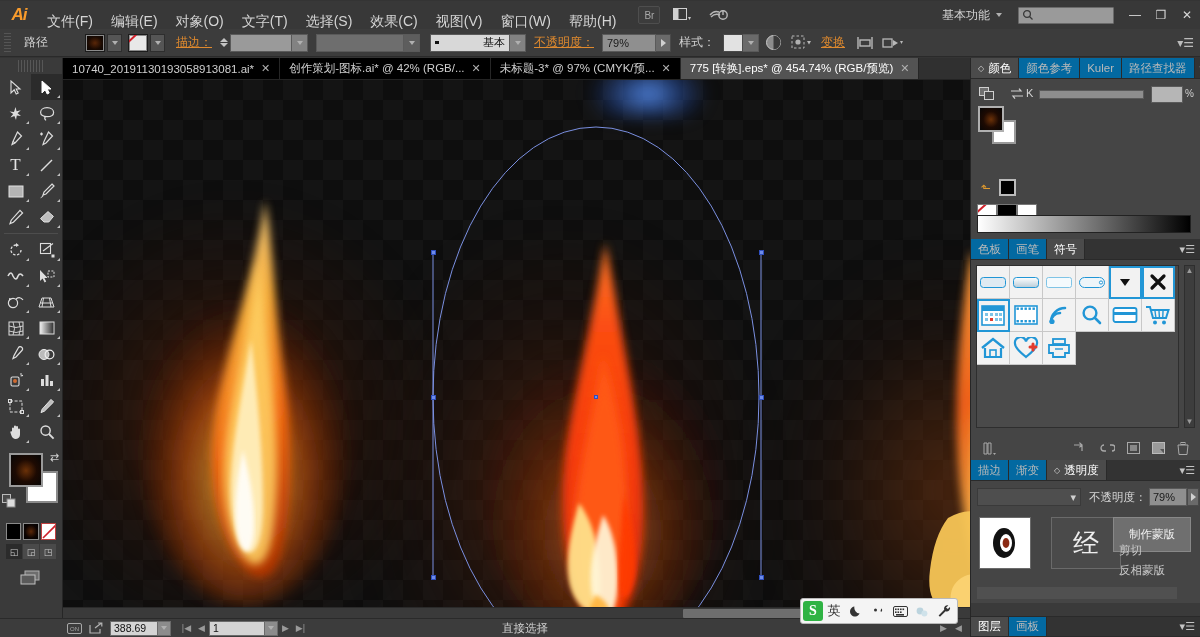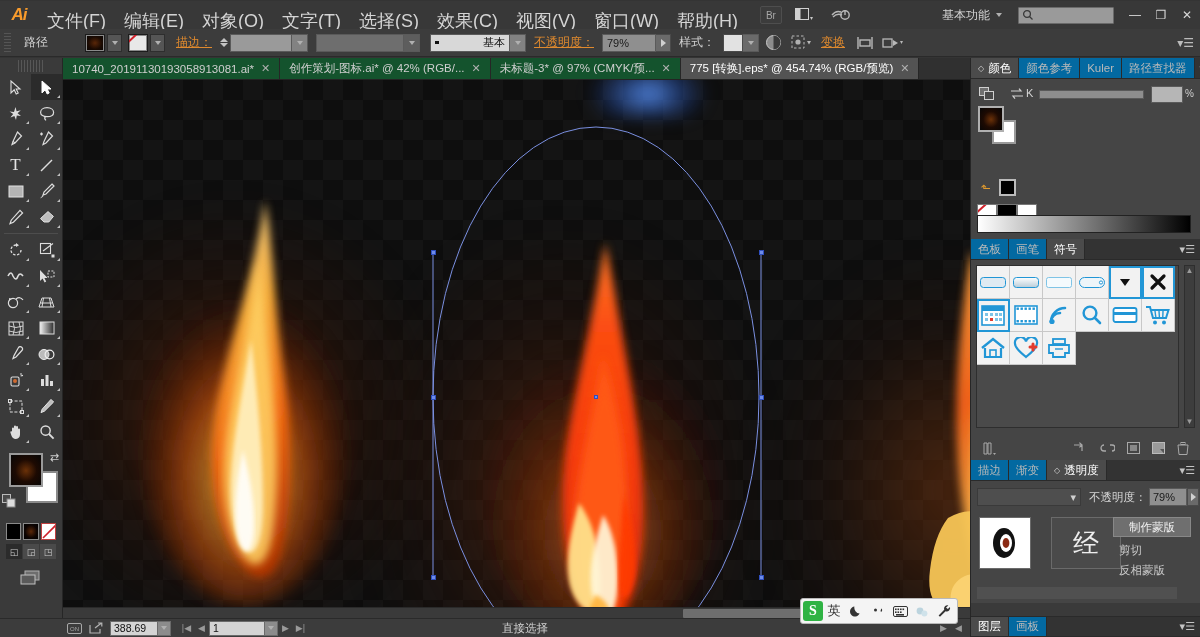--- a/index.html
+++ b/index.html
@@ -17,21 +17,21 @@
     background: #383838; display: flex; align-items: center;
     border-bottom: 1px solid #252525;
   }
   .ai-logo {
     width: 38px; height: 29px; display: flex; align-items: center; justify-content: center;
     color: #f89b2c; font-size: 17px; font-weight: bold; font-style: italic;
     letter-spacing: -1px;
   }
   .menu-item {
     padding: 6px 9px; height: 29px; line-height: 29px;
-    color: #d4d4d4; font-size: 18px; white-space: nowrap; cursor: default;
+    color: #d4d4d4; font-size: 14px; white-space: nowrap; cursor: default;
   }
   .mb-sep { width: 9px; height: 29px; }
   .mb-icon {
     width: 22px; height: 18px; margin: 0 4px; display: flex; align-items: center;
     justify-content: center; color: #a8a8a8; font-size: 10px;
     border: 1px solid #4e4e4e; border-radius: 2px; background: #3c3c3c;
   }
   .mb-icon2 {
     width: 30px; height: 20px; margin: 0 3px; display: flex; align-items: center;
     justify-content: center; color: #c8c8c8; font-size: 13px;
@@ -114,21 +114,21 @@
   .cb-spacer { flex: 1; }
   .panel-menu-ic { color: #bbb; font-size: 12px; padding-right: 6px; }
 
   
   .tabbar {
     position: absolute; left: 63px; top: 58px; width: 1137px; height: 22px;
     background: #303030; display: flex; align-items: stretch; border-bottom: 1px solid #242424;
   }
   .doctab {
     display: flex; align-items: center; gap: 7px; padding: 0 9px;
-    background: #14532d; color: #cfcfcf; font-size: 11.5px; white-space: nowrap;
+    background: #000000; color: #cfcfcf; font-size: 11.5px; white-space: nowrap;
     border-right: 1px solid #262626; cursor: default;
   }
   .doctab.active { background: #535353; color: #fff; }
   .tab-x { color: #b0b0b0; font-size: 11px; }
   .tab-overflow { margin-left: auto; color: #c8c8c8; font-size: 12px; padding: 0 8px;
     display: flex; align-items: center; }
 
   
   .toolbar {
     position: absolute; left: 0; top: 58px; width: 63px; height: 579px;
@@ -322,21 +322,21 @@
   .tr-blend {
     position: absolute; left: 6px; top: 7px; width: 104px; height: 18px;
     background: #4e4e4e; border: 1px solid #3a3a3a; display: flex; align-items: center;
     padding: 0 4px; color: #d0d0d0; font-size: 11px; justify-content: space-between;
   }
   .tr-oplabel { position: absolute; left: 118px; top: 9px; color: #d6d6d6; font-size: 11.5px; }
   .tr-opfield { position: absolute; left: 178px; top: 7px; width: 38px; height: 18px; background: #8f8f8f; border: 1px solid #5a5a5a; color: #1a1a1a; font-size: 11px; display: flex; align-items: center; padding-left: 3px; }
   .tr-oparrow { position: absolute; left: 216px; top: 7px; width: 12px; height: 18px; background: #6a6a6a; border: 1px solid #4a4a4a; display: flex; align-items: center; justify-content: center; }
   .tr-thumb1 { position: absolute; left: 8px; top: 36px; width: 52px; height: 52px; background: #fff; border: 1px solid #6a6a6a; overflow: hidden; }
   .tr-thumb2 { position: absolute; left: 80px; top: 36px; width: 70px; height: 52px; background: #4a4a4a; border: 1px solid #6a6a6a; display:flex; align-items:center; justify-content:center; color:#eee; font-size: 26px; }
-  .tr-mask-btn { position: absolute; left: 142px; top: 36px; width: 78px; height: 20px; background: #6f6f6f; border: 1px solid #888; color: #f0f0f0; font-size: 11.5px; display: flex; align-items: center; justify-content: center; }
+  .tr-mask-btn { position: absolute; left: 142px; top: 36px; width: 78px; height: 35px; background: #6f6f6f; border: 1px solid #888; color: #f0f0f0; font-size: 11.5px; display: flex; align-items: center; justify-content: center; }
   .tr-chk1 { position: absolute; left: 148px; top: 62px; color: #c8c8c8; font-size: 11.5px; }
   .tr-chk2 { position: absolute; left: 148px; top: 82px; color: #c8c8c8; font-size: 11.5px; }
   .tr-strip { position: absolute; left: 6px; bottom: 4px; width: 200px; height: 12px; background: #505050; }
 
   
   .layers-tabs { margin-top: auto; font-family: Liberation Serif, serif; }
 
   
   .wm { position: absolute; pointer-events: none; }
 

